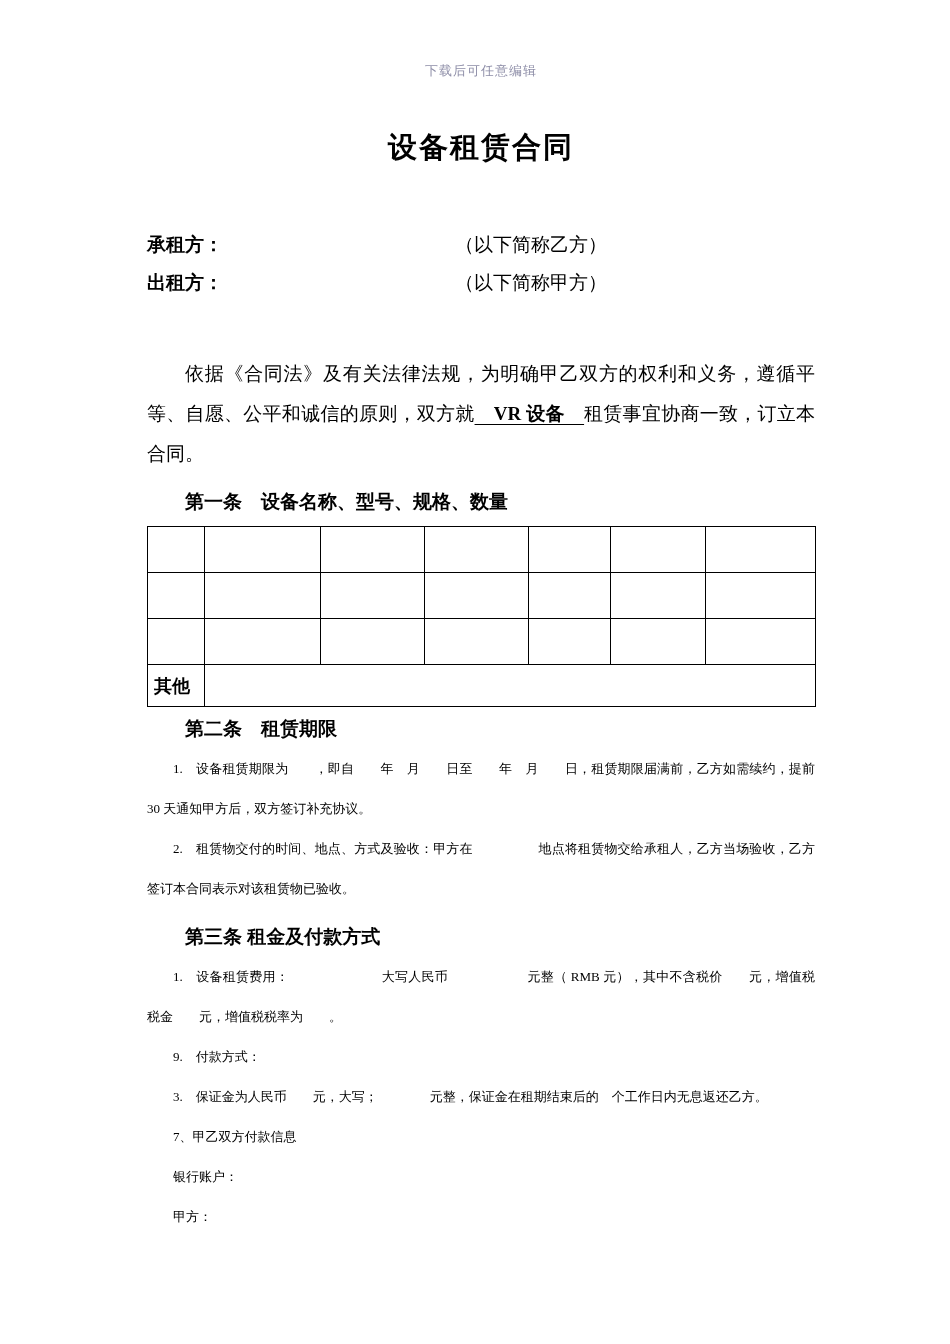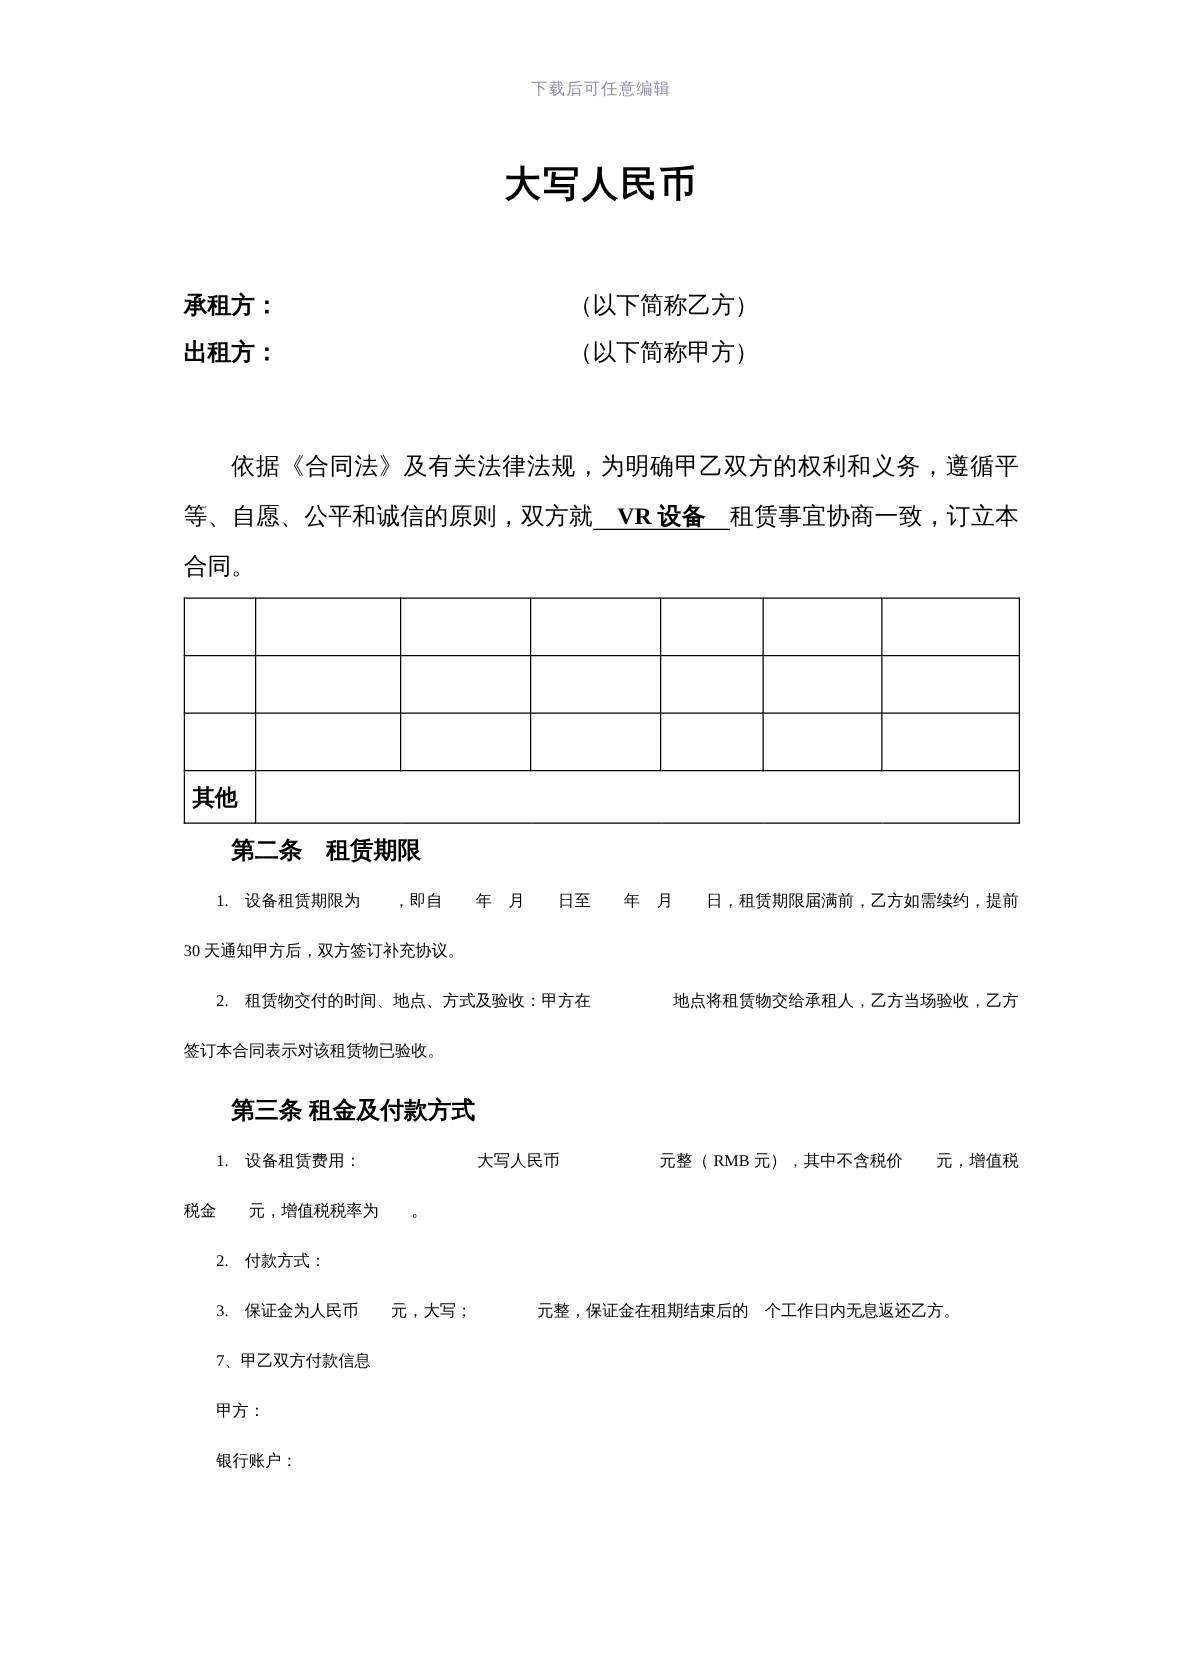--- a/index.html
+++ b/index.html
@@ -95,33 +95,34 @@
   }
   .gap-sm { margin-top: 2px; }
 </style>
 </head>
 <body>
 
 <div class="page">
 
   <div class="watermark">下载后可任意编辑</div>
 
-  <h1 class="doc-title">大写人民币</h1>
+  <h1 class="doc-title">设备租赁合同</h1>
 
   <div class="parties">
     <div class="party-row">
       <span class="party-label">承租方：</span><span class="party-note">（以下简称乙方）</span>
     </div>
     <div class="party-row">
       <span class="party-label">出租方：</span><span class="party-note">（以下简称甲方）</span>
     </div>
   </div>
 
   <p class="intro"><span>依据《合同法》及有关法律法规，为明确甲乙双方的权利和义务，遵循平等、自愿、公平和诚信的原则，双方就</span><span class="hl">　VR 设备　</span><span>租赁事宜协商一致，订立本合同。</span></p>
 
+  <p class="section-heading">第一条　设备名称、型号、规格、数量</p>
 
   <table class="equip">
     <colgroup>
       <col style="width:57px">
         <col style="width:116px">
         <col style="width:104px">
         <col style="width:104px">
         <col style="width:82px">
         <col style="width:95px">
         <col style="width:110px">
@@ -160,19 +161,19 @@
       </tr>
     </tbody>
   </table>
 
   <p class="section-heading gap-sm">第二条　租赁期限</p>
   <p class="body-para">1.　设备租赁期限为　　，即自　　年　月　　日至　　年　月　　日，租赁期限届满前，乙方如需续约，提前 30 天通知甲方后，双方签订补充协议。</p>
   <p class="body-para">2.　租赁物交付的时间、地点、方式及验收：甲方在　　　　　地点将租赁物交给承租人，乙方当场验收，乙方签订本合同表示对该租赁物已验收。</p>
 
   <p class="section-heading">第三条 租金及付款方式</p>
   <p class="body-para">1.　设备租赁费用：　　　　　　　大写人民币　　　　　　元整（ RMB 元），其中不含税价　　元，增值税税金　　元，增值税税率为　　。</p>
-  <p class="body-para">2.　付款方式：</p>
+  <p class="body-para">9.　付款方式：</p>
   <p class="body-para">3.　保证金为人民币　　元，大写；　　　　元整，保证金在租期结束后的　个工作日内无息返还乙方。</p>
   <p class="body-para">7、甲乙双方付款信息</p>
+  <p class="body-para">银行账户：</p>
   <p class="body-para">甲方：</p>
-  <p class="body-para">银行账户：</p>
 
 </div>
 
 </body></html>

